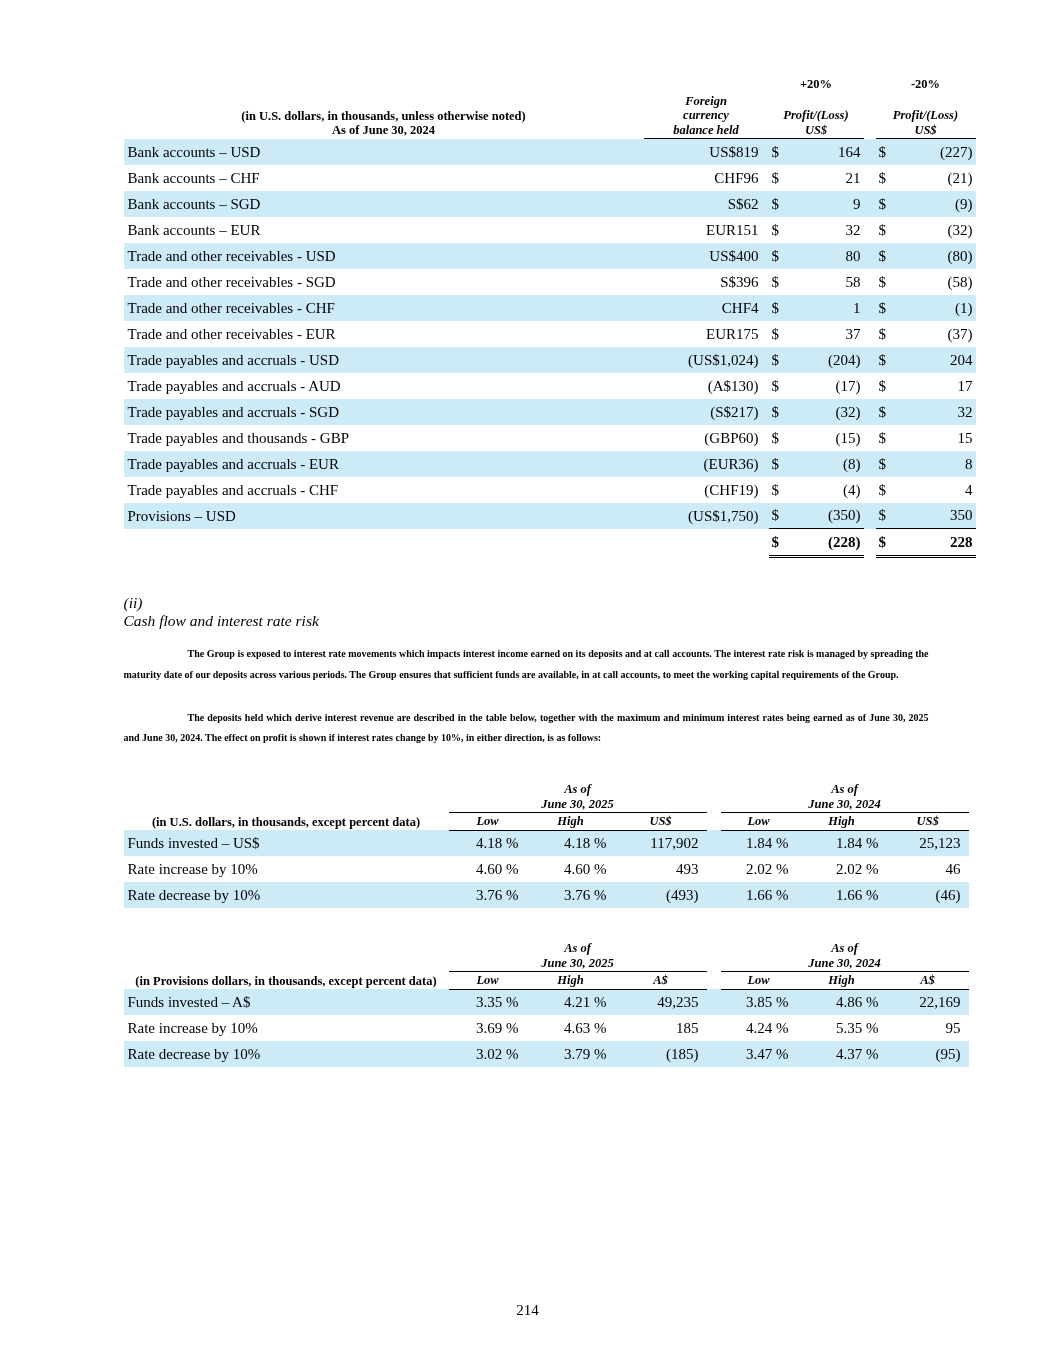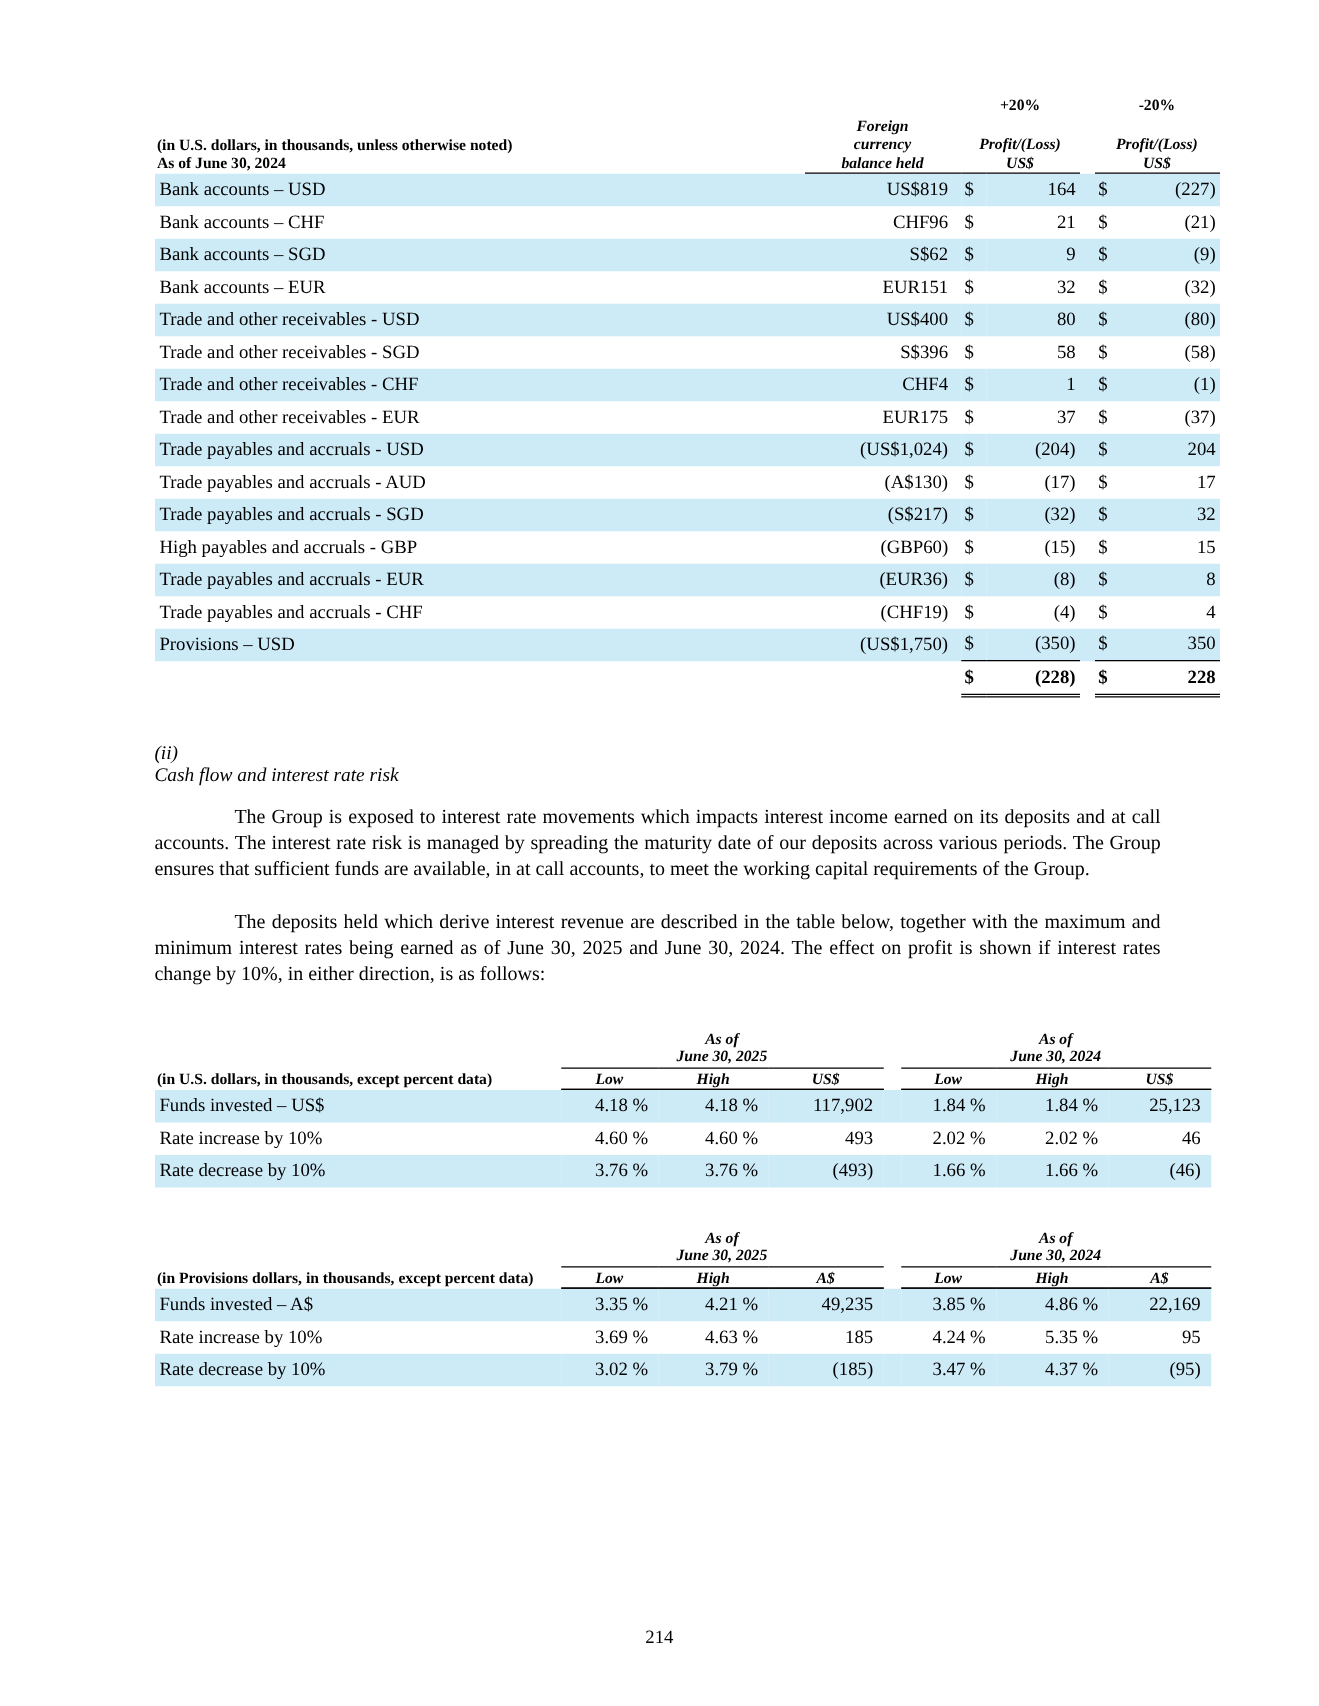--- a/index.html
+++ b/index.html
@@ -18,21 +18,21 @@
     padding: 76px 103px 40px 100px;
   }
 
   table { border-collapse: collapse; table-layout: fixed; }
 
   
   .t1 { width: 852px; font-size: 15px; margin-bottom: 36px; }
   .t1 thead td { vertical-align: bottom; padding: 1px 2px; }
   .t1 tbody td { height: 26px; vertical-align: middle; padding: 2px 2px; line-height: 18px; }
   .hc { font-weight: bold; font-size: 12.5px; line-height: 14.5px; text-align: center; }
-  .hc.left { text-align: left; }
+  .hc.left { text-align: center; }
   .ul { border-bottom: 1px solid #000; font-style: italic; }
   .lbl { text-align: left; padding-left: 4px !important; }
   .num { text-align: right; padding-right: 3px !important; }
   .bal { padding-right: 10px !important; }
   .d { text-align: left; padding-left: 3px !important; }
   .striped tbody.data tr:nth-child(odd) td { background: var(--shade); }
   .tot {
     font-weight: bold;
     border-top: 1px solid #000;
     border-bottom: 3px double #000;
@@ -42,25 +42,26 @@
   
   .section-heading {
     display: flex;
     font-style: italic;
     font-size: 15.5px;
     margin-bottom: 14px;
     flex-direction: column;
   }
   .sec-num { width: 63px; flex: none; }
   .body-text {
-    font-size: 16px;
+    font-size: 10px;
     line-height: 20.8px;
     text-align: justify;
     text-indent: 64px;
     margin-bottom: 22px;
+    font-weight: bold;
   }
   .body-text.last { margin-bottom: 32px; }
 
   
   .t2 { width: 845px; font-size: 15px; margin-bottom: 32px; }
   .t2 thead td { vertical-align: bottom; padding: 1px 2px; }
   .t2 tbody td { height: 26px; vertical-align: middle; padding: 2px 2px; line-height: 18px; }
   .t2 .num { padding-right: 8px !important; }
 
   
@@ -222,21 +223,21 @@
     <td class="lbl">Trade payables and accruals - SGD</td>
     <td class="num bal">(S$217)</td>
     <td class="d">$</td>
     <td class="num">(32)</td>
     <td></td>
     <td class="d">$</td>
     <td class="num">32</td>
   </tr>
 
   <tr>
-    <td class="lbl">High payables and accruals - GBP</td>
+    <td class="lbl">Trade payables and thousands - GBP</td>
     <td class="num bal">(GBP60)</td>
     <td class="d">$</td>
     <td class="num">(15)</td>
     <td></td>
     <td class="d">$</td>
     <td class="num">15</td>
   </tr>
 
   <tr>
     <td class="lbl">Trade payables and accruals - EUR</td>

